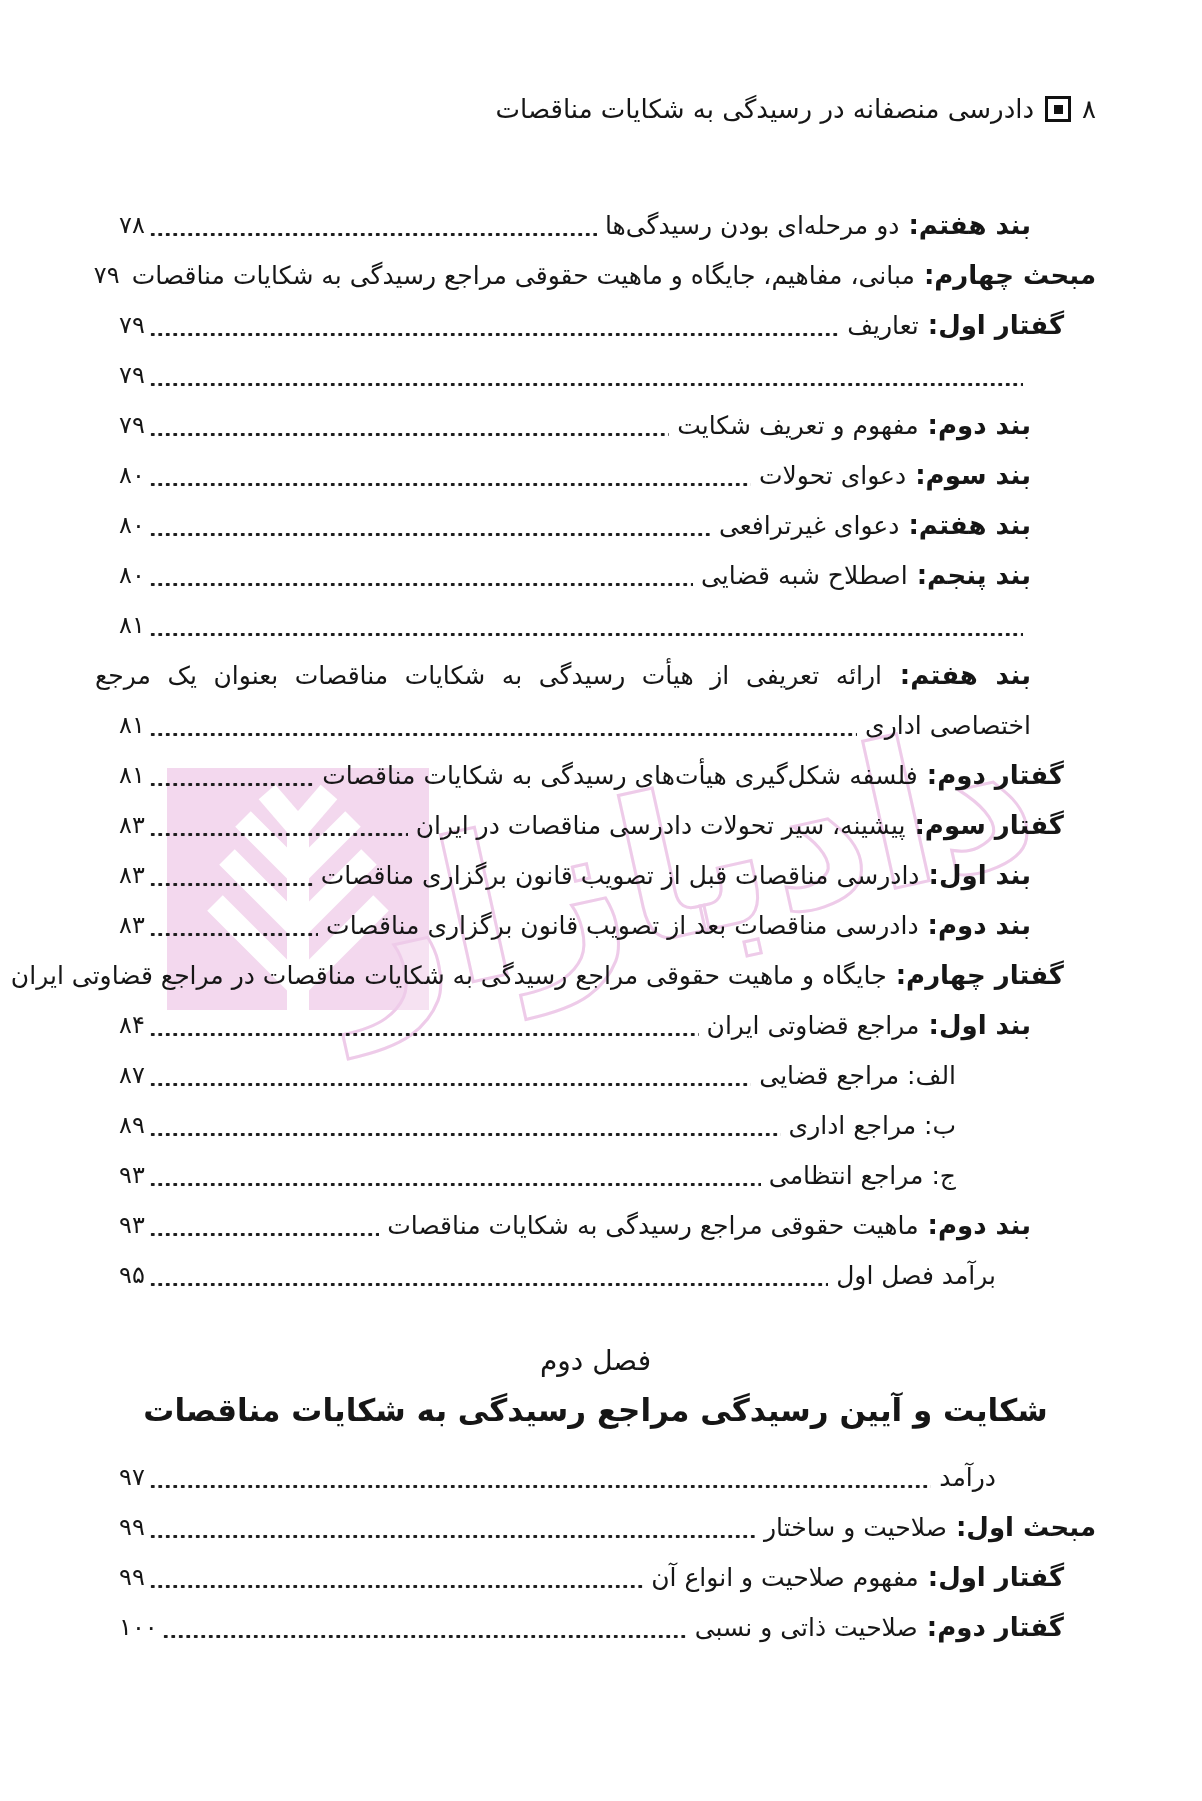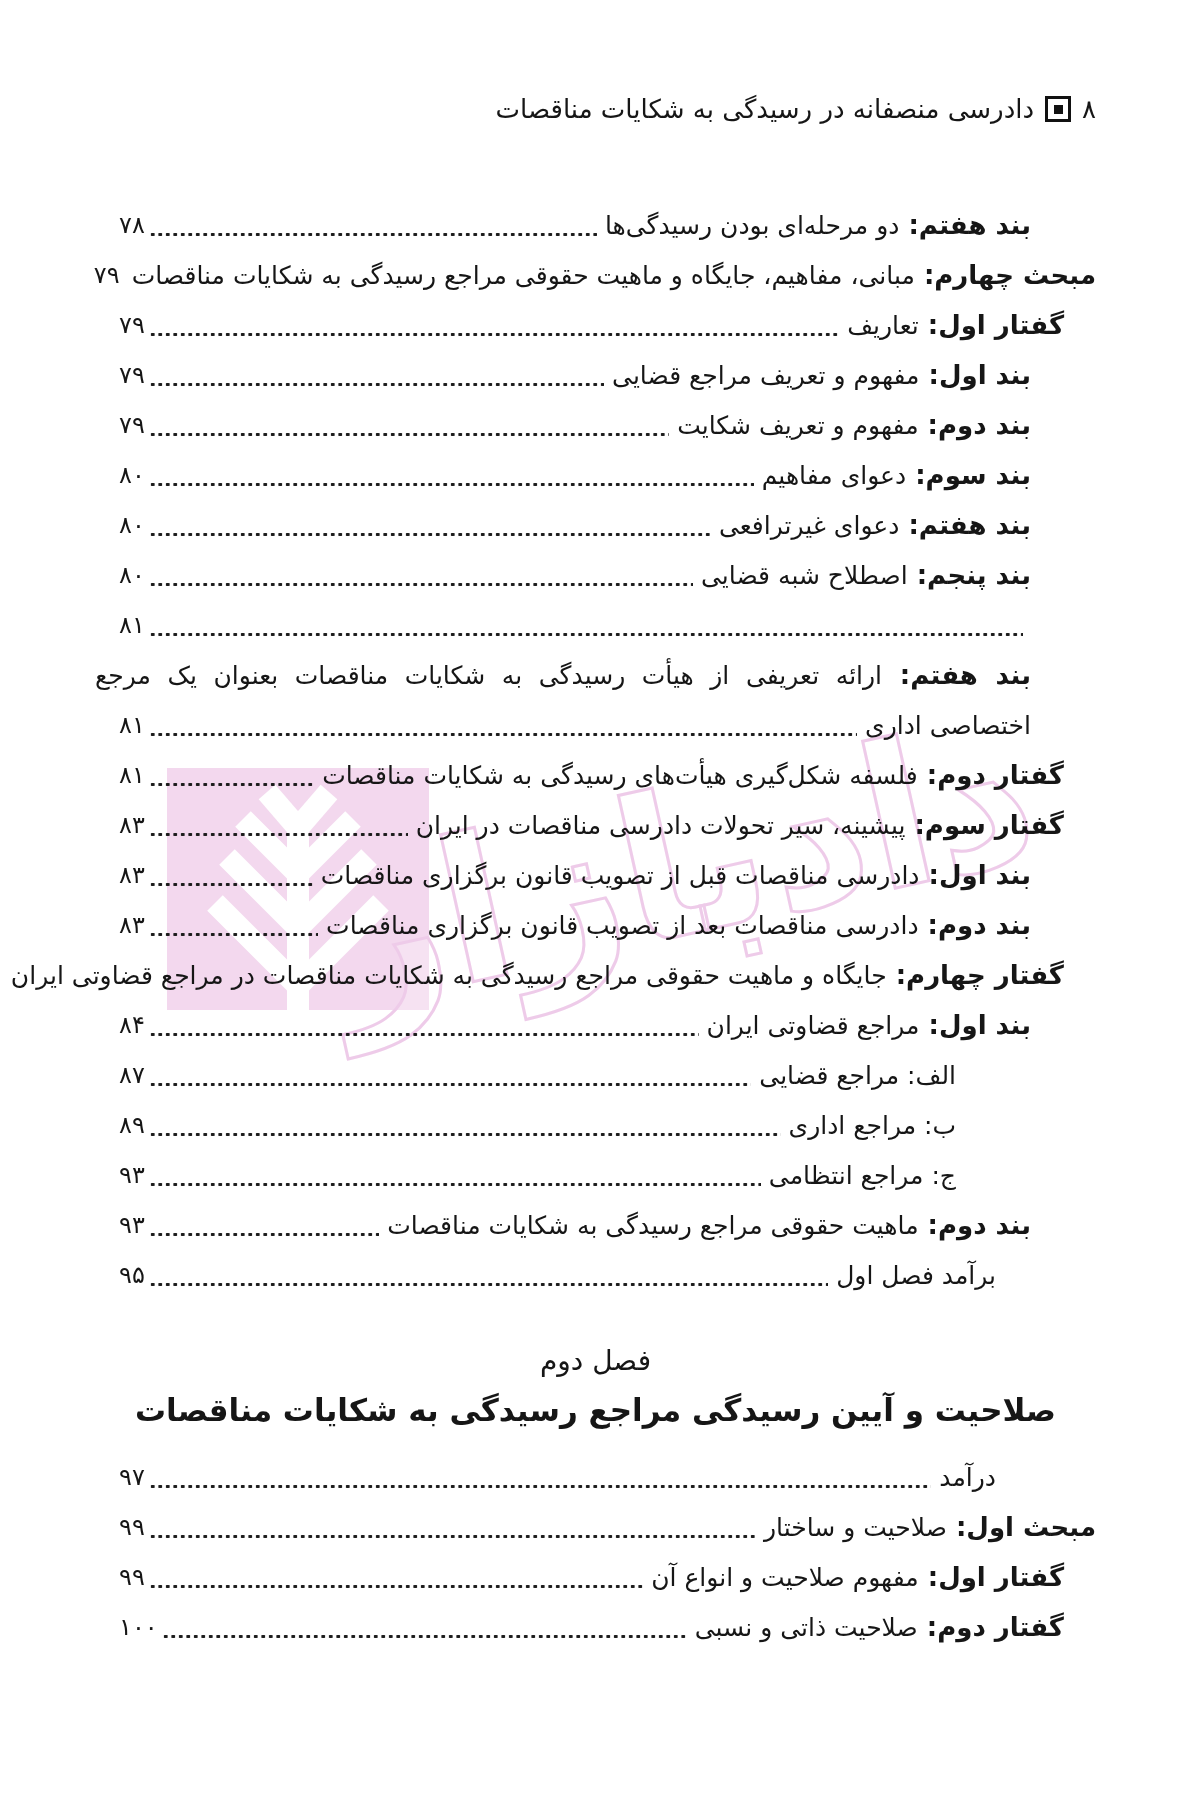--- a/index.html
+++ b/index.html
@@ -93,31 +93,30 @@
     <span class="entry-text"><b class="lbl">مبحث چهارم: </b><span class="ttl">مبانی، مفاهیم، جایگاه و ماهیت حقوقی مراجع رسیدگی به شکایات مناقصات</span></span>
     <span class="leader"></span>
     <span class="pg">۷۹</span>
   </div>
       <div class="row lvl-goftar">
     <span class="entry-text"><b class="lbl">گفتار اول: </b><span class="ttl">تعاریف</span></span>
     <span class="leader"></span>
     <span class="pg">۷۹</span>
   </div>
       <div class="row lvl-band">
-    <span class="entry-text"><b class="lbl">بند اول: </b><span class="ttl">مفهوم و تعریف مراجع قضایی</span></span>
     <span class="leader"></span>
     <span class="pg">۷۹</span>
   </div>
       <div class="row lvl-band">
     <span class="entry-text"><b class="lbl">بند دوم: </b><span class="ttl">مفهوم و تعریف شکایت</span></span>
     <span class="leader"></span>
     <span class="pg">۷۹</span>
   </div>
       <div class="row lvl-band">
-    <span class="entry-text"><b class="lbl">بند سوم: </b><span class="ttl">دعوای مفاهیم</span></span>
+    <span class="entry-text"><b class="lbl">بند سوم: </b><span class="ttl">دعوای تحولات</span></span>
     <span class="leader"></span>
     <span class="pg">۸۰</span>
   </div>
       <div class="row lvl-band">
     <span class="entry-text"><b class="lbl">بند هفتم: </b><span class="ttl">دعوای غیرترافعی</span></span>
     <span class="leader"></span>
     <span class="pg">۸۰</span>
   </div>
       <div class="row lvl-band">
     <span class="entry-text"><b class="lbl">بند پنجم: </b><span class="ttl">اصطلاح شبه قضایی</span></span>
@@ -185,21 +184,21 @@
     <span class="pg">۹۳</span>
   </div>
       <div class="row lvl-plain">
     <span class="entry-text"><span class="ttl">برآمد فصل اول</span></span>
     <span class="leader"></span>
     <span class="pg">۹۵</span>
   </div>
     </div>
   <div class="chapter">
     <div class="chapter-kicker">فصل دوم</div>
-    <div class="chapter-title">صلاحیت و آیین رسیدگی مراجع رسیدگی به شکایات مناقصات</div>
+    <div class="chapter-title">شکایت و آیین رسیدگی مراجع رسیدگی به شکایات مناقصات</div>
   </div>
   <div id="list2" class="list2">
       <div class="row lvl-plain">
     <span class="entry-text"><span class="ttl">درآمد</span></span>
     <span class="leader"></span>
     <span class="pg">۹۷</span>
   </div>
       <div class="row lvl-mabhas">
     <span class="entry-text"><b class="lbl">مبحث اول: </b><span class="ttl">صلاحیت و ساختار</span></span>
     <span class="leader"></span>

